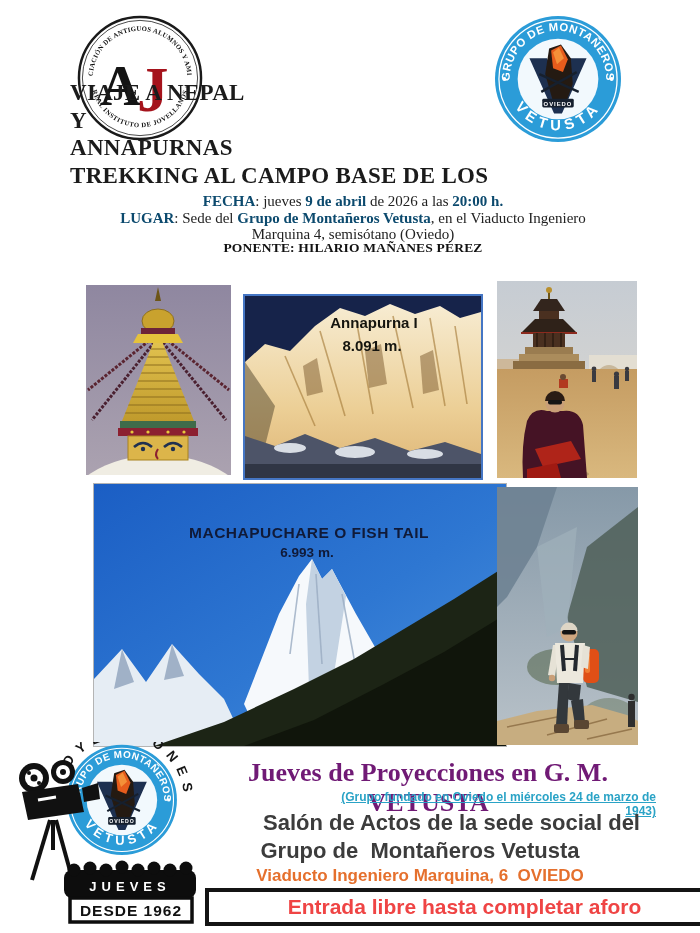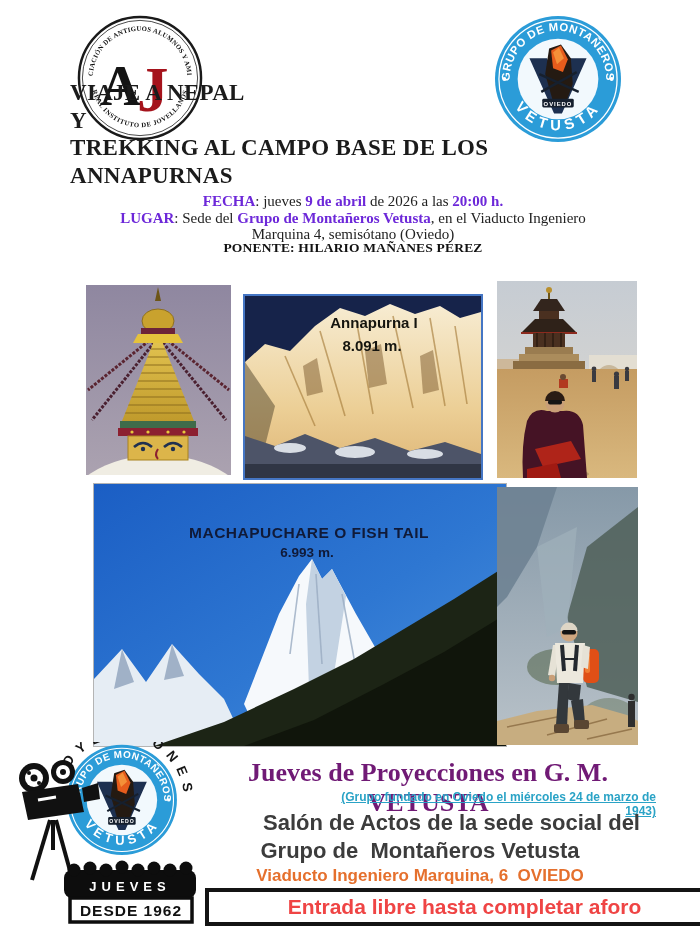--- a/index.html
+++ b/index.html
@@ -8,21 +8,21 @@
   .abs{position:absolute;}
 
   
   .aj-logo{left:76px;top:14px;}
   .vetusta-logo{left:494px;top:15px;}
   .title-block{left:70px;top:79px;width:570px;
                font-weight:bold;font-size:23px;line-height:27.5px;color:#1b1b1b;letter-spacing:.3px;}
 
   
   .info-block{left:68px;top:193px;width:570px;text-align:center;font-size:15px;line-height:16.5px;color:#222;}
-  .info-block b{font-weight:bold;color:#6d28d9;}
+  .info-block b{font-weight:bold;color:#0c4a6e;}
   .ponente{left:68px;top:240px;width:570px;text-align:center;font-weight:bold;font-size:13.5px;color:#111;letter-spacing:.2px;}
 
   
   .photo{display:block;}
   .photo-stupa{left:86px;top:285px;}
   .photo-annapurna{left:243px;top:294px;border:2px solid #4576c4;}
   .photo-temple{left:497px;top:281px;}
   .photo-macha{left:93px;top:483px;border:1px solid #b4b4b4;}
   .photo-trekker{left:497px;top:487px;}
   .caption{font-family:"Liberation Sans",sans-serif;font-weight:bold;}
@@ -93,22 +93,22 @@
     <text x="78" y="99" text-anchor="middle" font-family="Liberation Serif, serif" font-size="64" font-weight="bold" fill="#a5131c">J</text>
   </svg>
 
   <svg class="abs vetusta-logo" width="128" height="128" viewBox="0 0 130 130">
     <use href="#vetusta-sym" width="130" height="130"></use>
   </svg>
 
   <div class="abs title-block">
     <div>VIAJE A NEPAL</div>
     <div>Y</div>
+    <div>ANNAPURNAS</div>
     <div>TREKKING AL CAMPO BASE DE LOS</div>
-    <div>ANNAPURNAS</div>
   </div>
 
   <div class="abs info-block">
     <div><b>FECHA</b><span>: </span><span>jueves </span><b>9 de abril</b><span> de 2026 a las </span><b>20:00 h.</b></div>
     <div><b>LUGAR</b><span>: </span><span>Sede del </span><b>Grupo de Montañeros Vetusta</b><span>, en el Viaducto Ingeniero</span></div>
     <div>Marquina 4, semisótano (Oviedo)</div>
   </div>
   <div class="abs ponente">PONENTE: HILARIO MAÑANES PÉREZ</div>
 
   <svg class="abs photo photo-stupa" width="145" height="190" viewBox="0 0 145 190">

